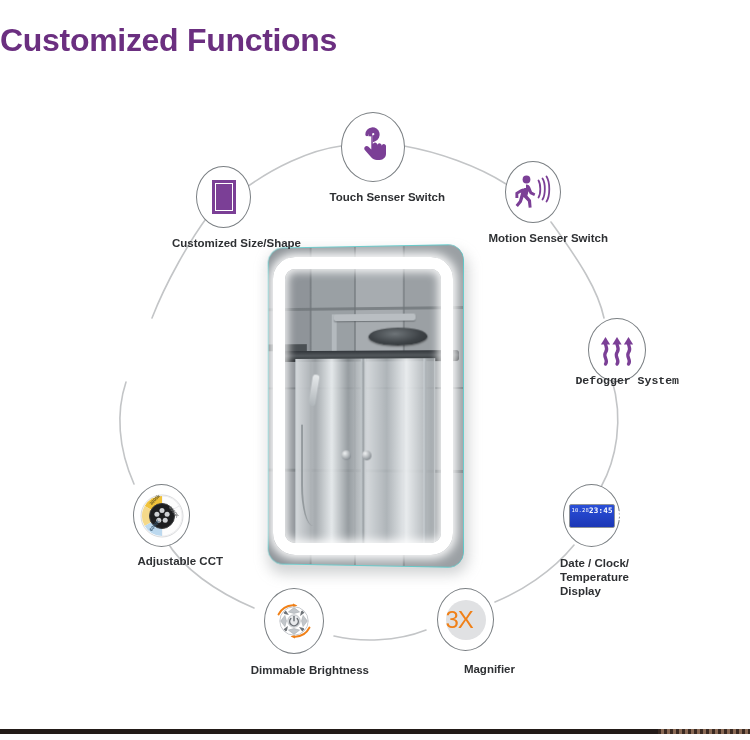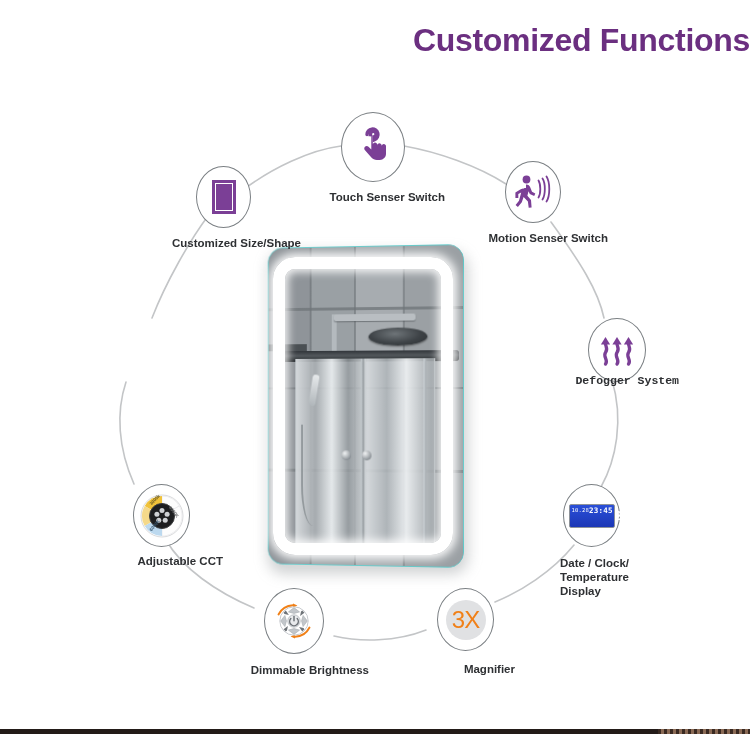--- a/index.html
+++ b/index.html
@@ -12,21 +12,21 @@
   #page {
     position: relative;
     width: 750px; height: 740px;
     background: #ffffff;
   }
 
   
   .title {
     position: absolute;
     top: 22px; left: 0; width: 750px;
-    text-align: right;
+    text-align: left;
     font-size: 32px;
     font-weight: bold;
     letter-spacing: -0.3px;
     color: #6b2f80;
   }
 
   
   .connectors {
     position: absolute;
     top: 0; left: 0;
@@ -187,21 +187,21 @@
     background: #fff;
     display: flex; align-items: center; justify-content: center;
   }
   .ico-rect > i {
     display: block; width: 16px; height: 26px;
     background: #7b3f96;
   }
   .magnifier-disc {
     width: 40px; height: 40px; border-radius: 50%;
     background: #e0e1e3;
-    display: flex; align-items: center; justify-content: center;
+    display: flex; align-items: center; justify-content: flex-start;
   }
   .magnifier-text {
     font-size: 24px; font-weight: 500;
     color: #f08018; letter-spacing: -1px;
   }
   .lcd {
     width: 46px; height: 24px;
     background: linear-gradient(180deg,#2a4fd8,#1c37b6);
     border: 1.5px solid #8e9399;
     border-radius: 2px;

